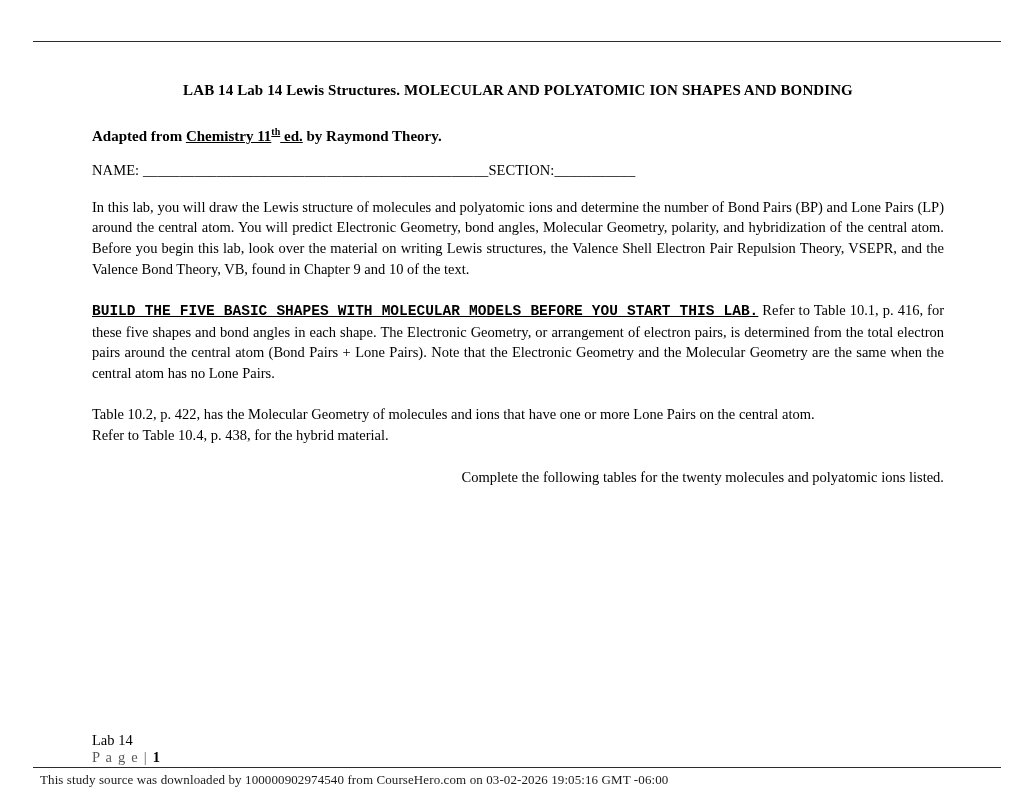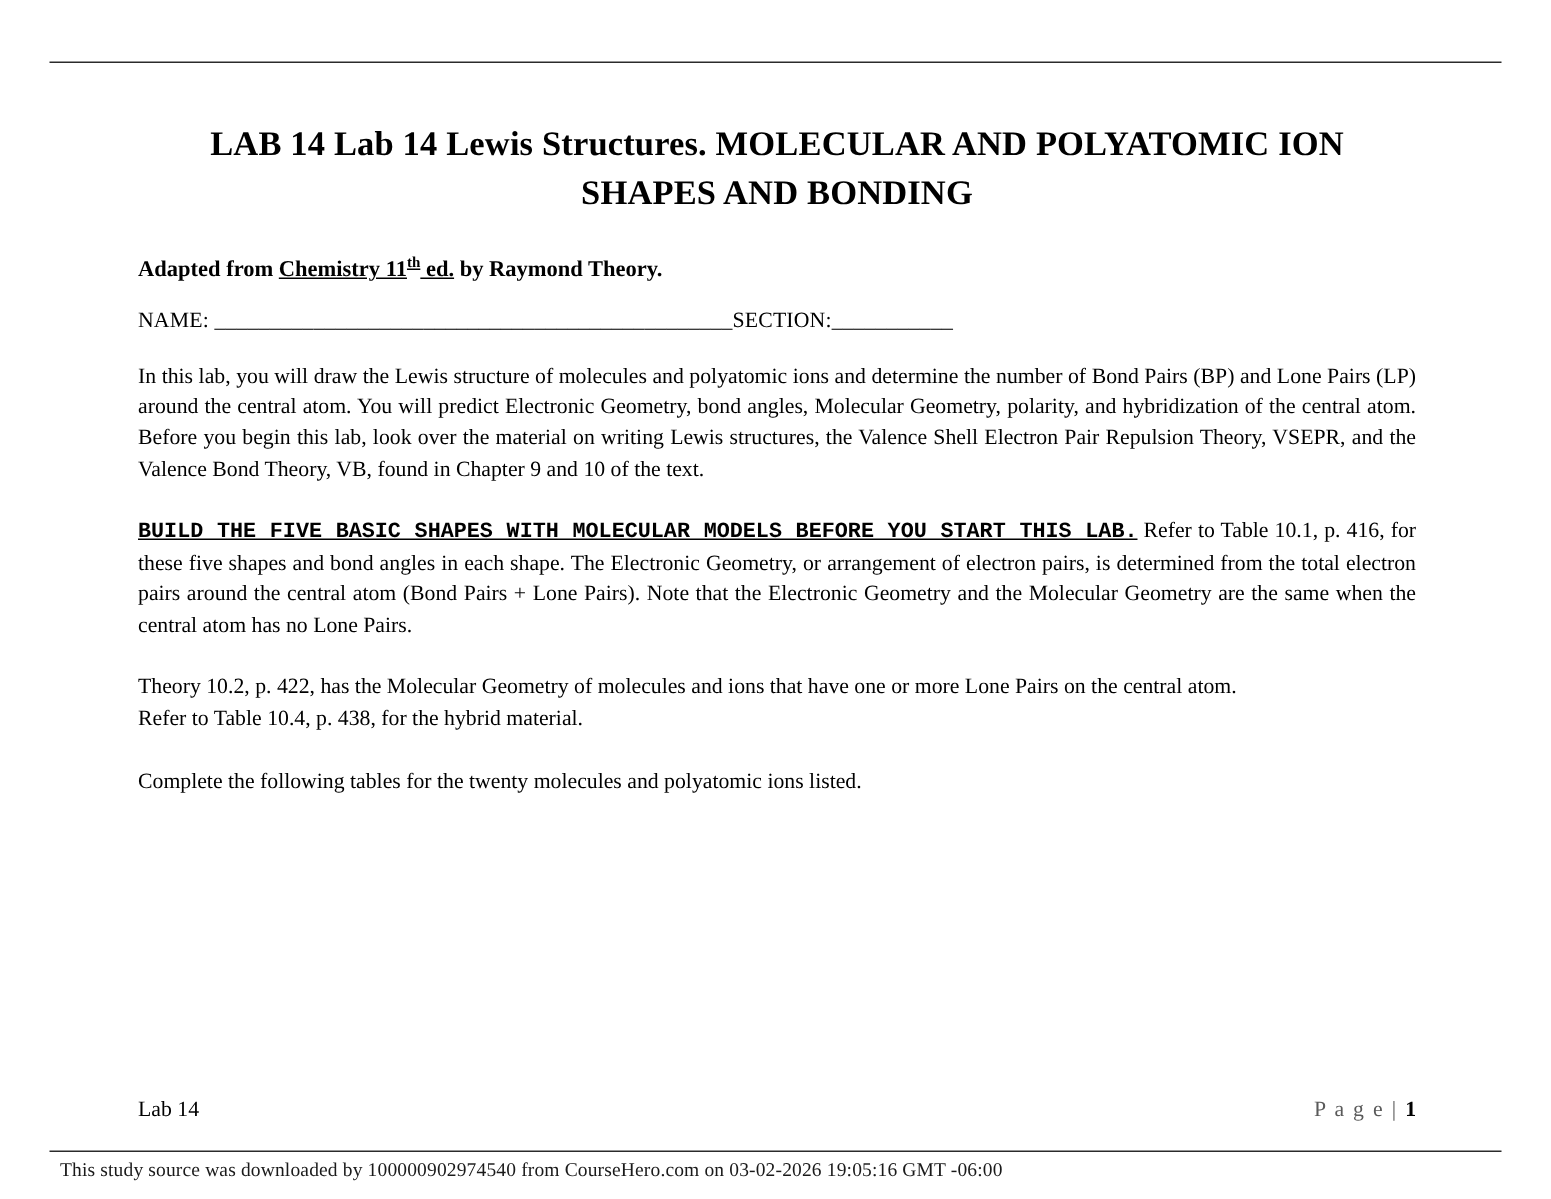--- a/index.html
+++ b/index.html
@@ -31,21 +31,21 @@
     height: 0;
     border-top: 1px solid #2b2b2b;
   }
   .content {
     position: absolute;
     left: 92px;
     top: 80px;
     width: 852px;
   }
   .doc-title {
-    font-size: 23px;
+    font-size: 15px;
     font-weight: bold;
     text-align: center;
     line-height: 1.42;
     letter-spacing: 0.1px;
     margin: 0 0 0 0;
     padding: 0 10px;
   }
   .adapted {
     margin-top: 26px;
     font-size: 15px;
@@ -77,31 +77,32 @@
   }
   .para-block2 {
     margin-top: 21px;
   }
   .para-block3 {
     margin-top: 21px;
     text-align: left;
   }
   .para-block4 {
     margin-top: 21px;
-    text-align: left;
+    text-align: right;
   }
   .footer {
     position: absolute;
     left: 92px;
     top: 732px;
     width: 852px;
     display: flex;
     justify-content: space-between;
     align-items: baseline;
     font-size: 14.5px;
+    flex-direction: column;
   }
   .footer-right {
     letter-spacing: 1.2px;
     color: #5a5a5a;
   }
   .footer-right .pagenum {
     color: #000;
     font-weight: bold;
     letter-spacing: 0;
   }
@@ -141,21 +142,21 @@
 
     <p class="name-line">NAME: _______________________________________________SECTION:___________</p>
 
     <p class="para">In this lab, you will draw the Lewis structure of molecules and polyatomic ions and determine the number of Bond Pairs (BP) and Lone Pairs (LP) around the central atom. You will predict Electronic Geometry, bond angles, Molecular Geometry, polarity, and hybridization of the central atom. Before you begin this lab, look over the material on writing Lewis structures, the Valence Shell Electron Pair Repulsion Theory, VSEPR, and the Valence Bond Theory, VB, found in Chapter 9 and 10 of the text.</p>
 
     <p class="para para-block2">
       <span class="para-bold-underline"> BUILD THE FIVE BASIC SHAPES WITH MOLECULAR MODELS BEFORE YOU START THIS LAB.</span><span> Refer to Table 10.1, p. 416, for these five shapes and bond angles in each shape. The Electronic Geometry, or arrangement of electron pairs, is determined from the total electron pairs around the central atom (Bond Pairs + Lone Pairs). Note that the Electronic Geometry and the Molecular Geometry are the same when the central atom has no Lone Pairs.</span>
     </p>
 
     <p class="para para-block3">
-      <span>Theory 10.2, p. 422, has the Molecular Geometry of molecules and ions that have one or more Lone Pairs on the central atom.</span><br>
+      <span>Table 10.2, p. 422, has the Molecular Geometry of molecules and ions that have one or more Lone Pairs on the central atom.</span><br>
       <span>Refer to Table 10.4, p. 438, for the hybrid material.</span>
     </p>
 
     <p class="para para-block4">Complete the following tables for the twenty molecules and polyatomic ions listed.</p>
 
   </div>
 
   <div class="footer">
     <span>Lab 14</span>
     <span class="footer-right">

